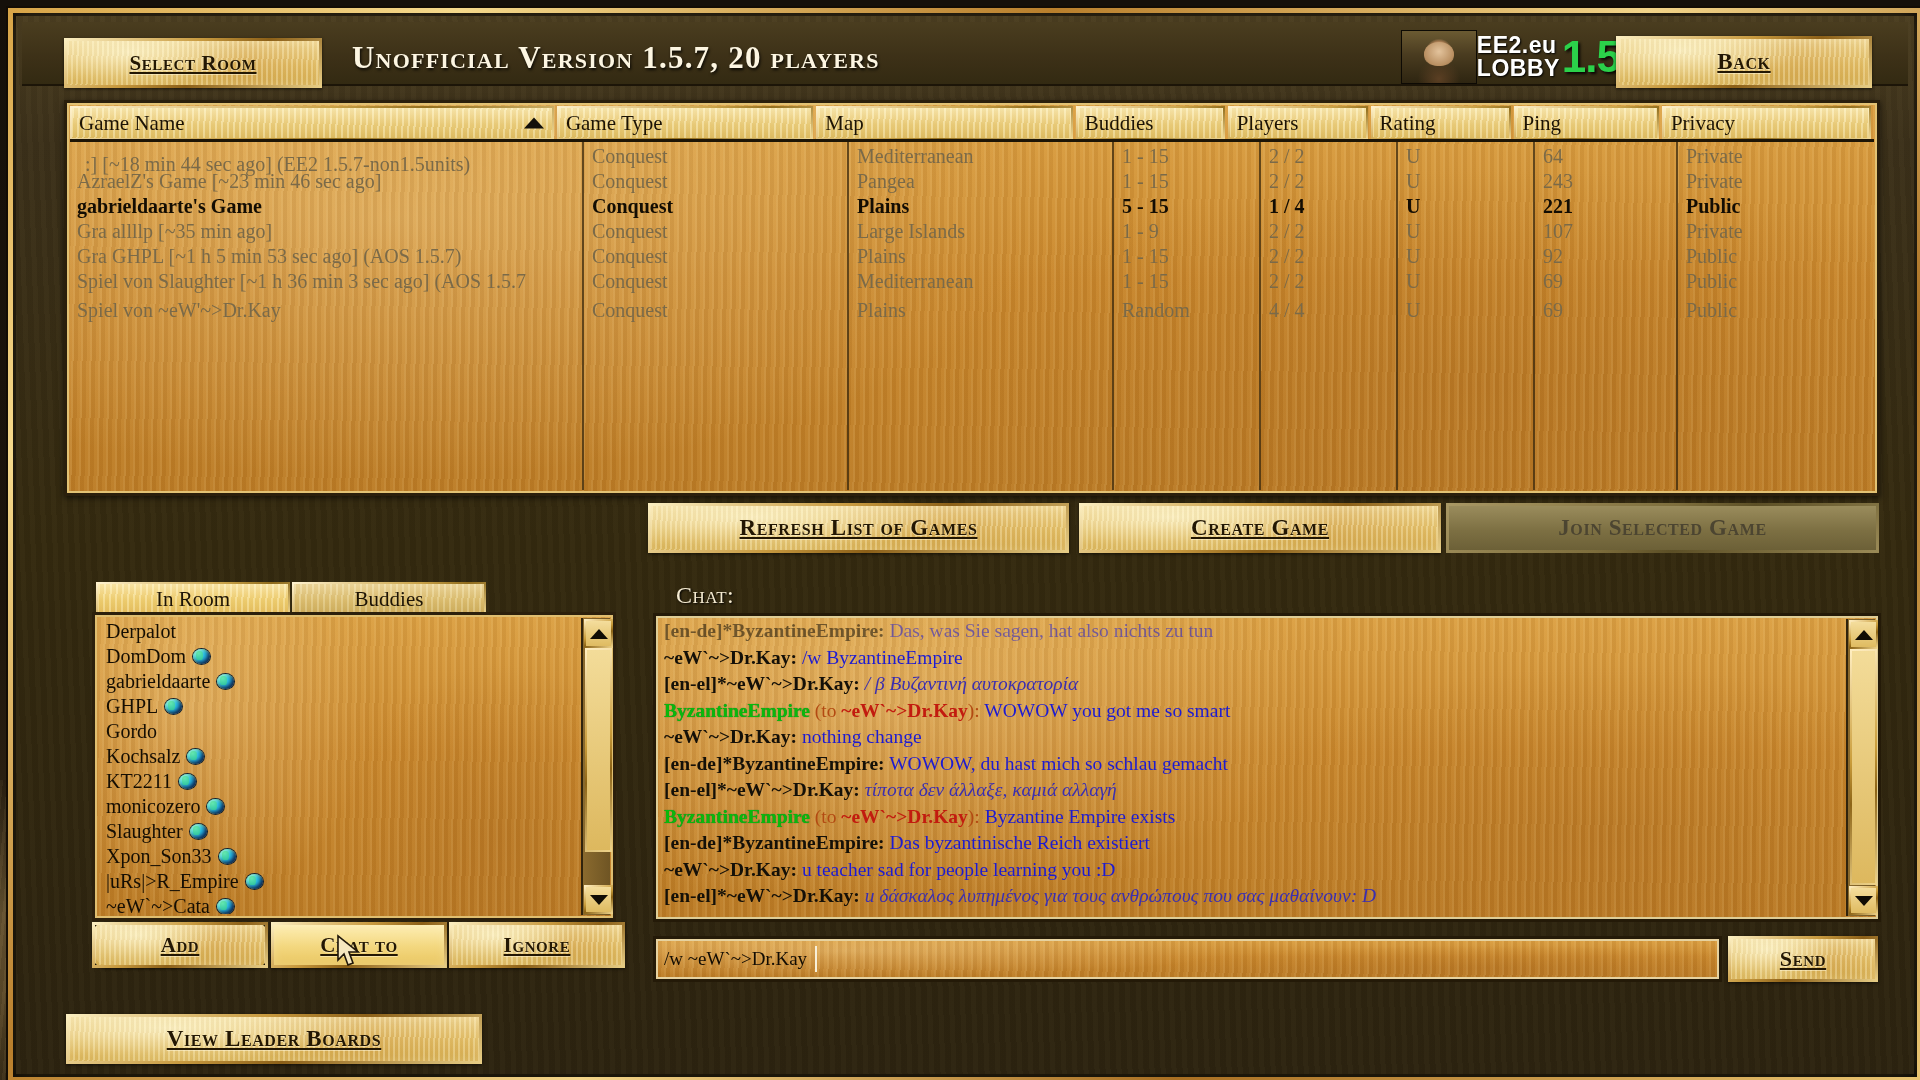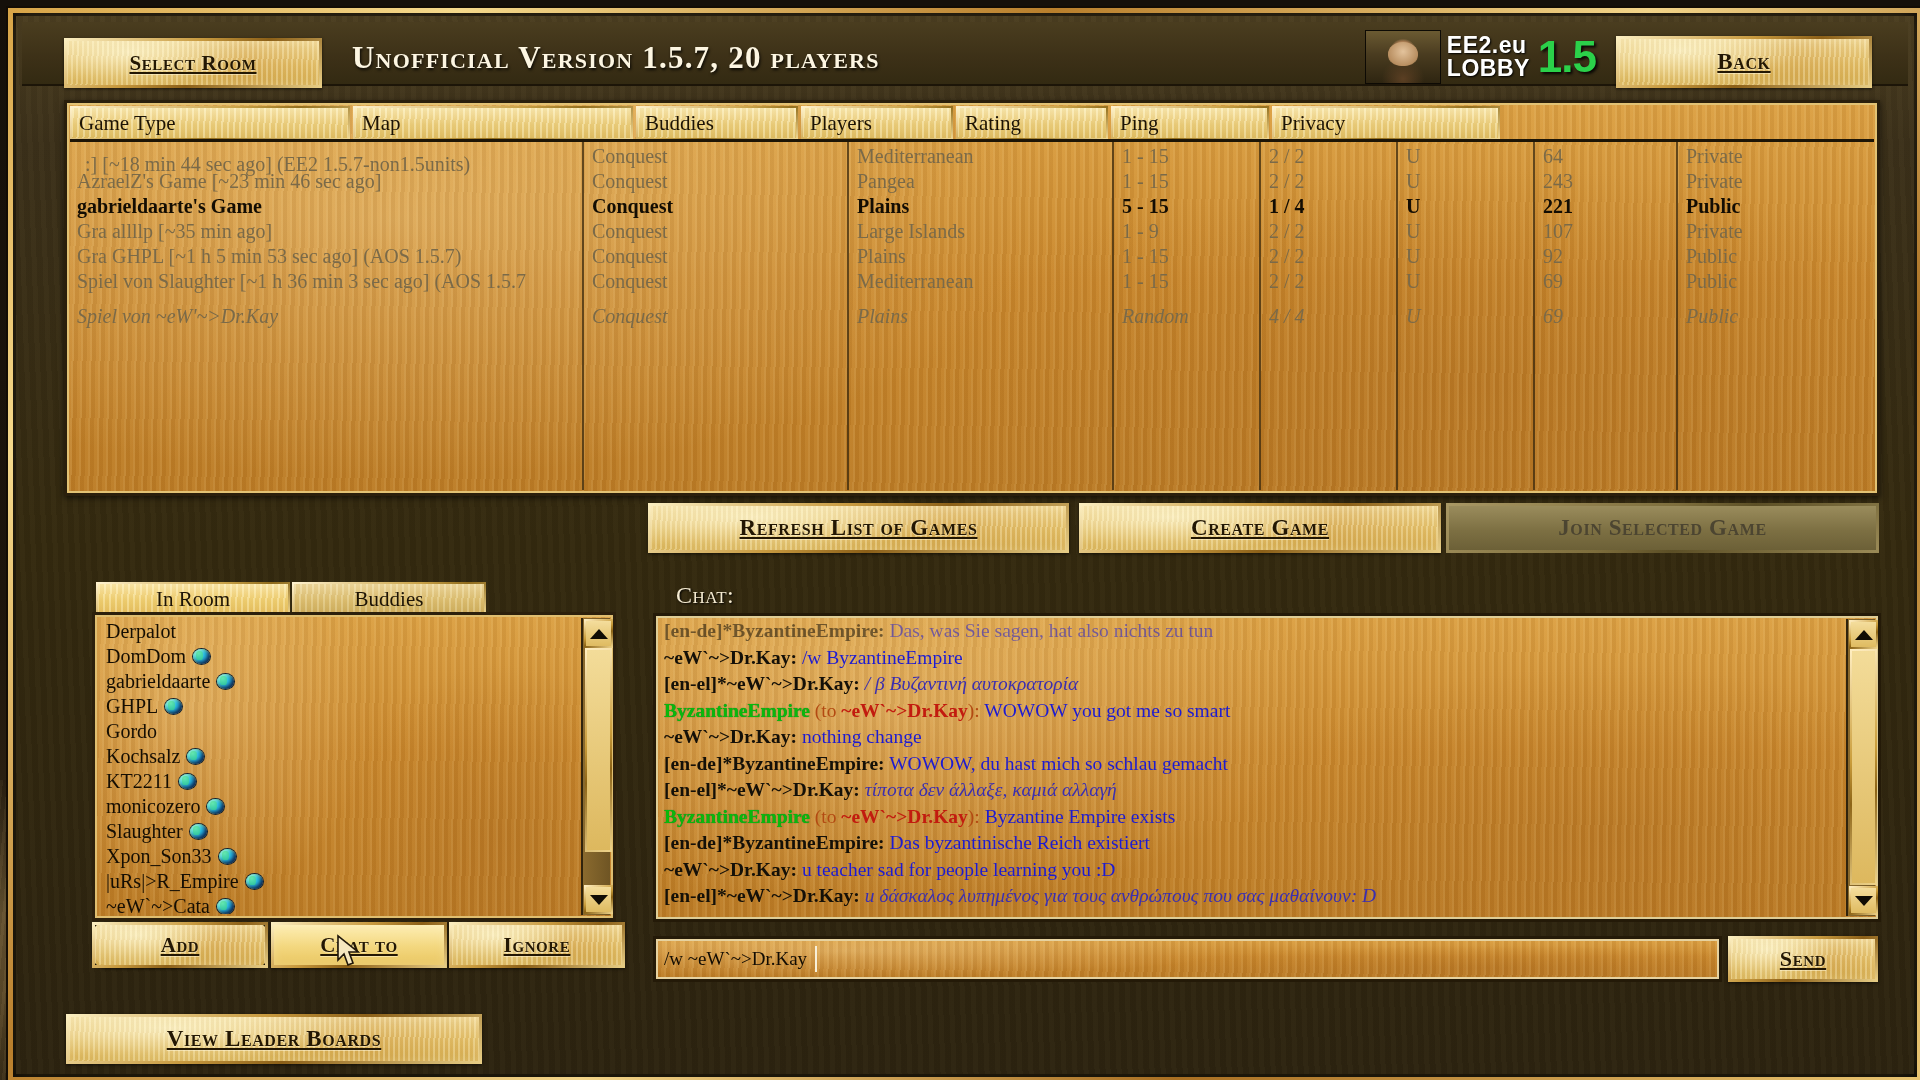--- a/index.html
+++ b/index.html
@@ -78,21 +78,21 @@
   #back-btn{position:absolute;right:36px;top:14px;width:250px;height:46px;font-size:23px;}
 
   #title{
     position:absolute;left:330px;top:14px;width:780px;height:44px;
     display:flex;align-items:center;
     color:#fdf6e2;font-size:31px;font-variant:small-caps;font-weight:600;
     letter-spacing:1.2px;text-shadow:1px 2px 3px rgba(0,0,0,.85);
   }
 
   
-  #logo{position:absolute;right:312px;top:7px;height:56px;display:flex;align-items:center;gap:6px;justify-content:flex-end;}
+  #logo{position:absolute;right:288px;top:7px;height:56px;display:flex;align-items:center;justify-content:flex-end;}
   #mona{
     width:74px;height:52px;border:1px solid #0d0a04;
     background:
       radial-gradient(ellipse 26% 36% at 50% 40%, #d8b48a 0%, #a87c52 55%, rgba(0,0,0,0) 70%),
       radial-gradient(ellipse 40% 55% at 50% 92%, #5b3f23 0%, rgba(0,0,0,0) 72%),
       linear-gradient(180deg,#6b5a32,#4a3c20 45%,#2e2511);
     position:relative;overflow:hidden;
   }
   #mona:after{
     content:"";position:absolute;left:30%;top:22%;width:40%;height:46%;border-radius:50% 50% 45% 45%;
@@ -259,20 +259,24 @@
         <div id="logo-ver">1.5</div>
       </div>
 
       <div class="btn parch" id="back-btn">
         <span class="btn-label">Back</span>
       </div>
     </div>
 
     <div id="games-panel" class="wood">
       <div id="thead">
+          <div class="th" style="width: 512px;">
+            <span>Game Name</span>
+            <i class="sort-arrow"></i>
+          </div>
           <div class="th" style="width: 262px;">
             <span>Game Type</span>
           </div>
           <div class="th" style="width: 262px;">
             <span>Map</span>
           </div>
           <div class="th" style="width: 144px;">
             <span>Buddies</span>
           </div>
           <div class="th" style="width: 134px;">
@@ -349,21 +353,21 @@
           <div class="grow" style="top: 127px;">
             <div class="gcell dim" style="left: 0px; width: 508px;">Spiel von Slaughter [~1 h 36 min 3 sec ago] (AOS 1.5.7</div>
             <div class="gcell dim" style="left: 515px; width: 258px;">Conquest</div>
             <div class="gcell dim" style="left: 780px; width: 258px;">Mediterranean</div>
             <div class="gcell dim" style="left: 1045px; width: 140px;">1 - 15</div>
             <div class="gcell dim" style="left: 1192px; width: 130px;">2 / 2</div>
             <div class="gcell dim" style="left: 1329px; width: 130px;">U</div>
             <div class="gcell dim" style="left: 1466px; width: 136px;">69</div>
             <div class="gcell dim" style="left: 1609px; width: 206px;">Public</div>
           </div>
-          <div class="grow" style="top: 162px; font-style: italic;">
+          <div class="grow" style="top: 156px;">
             <div class="gcell dim" style="left: 0px; width: 508px;">Spiel von ~eW'~&gt;Dr.Kay</div>
             <div class="gcell dim" style="left: 515px; width: 258px;">Conquest</div>
             <div class="gcell dim" style="left: 780px; width: 258px;">Plains</div>
             <div class="gcell dim" style="left: 1045px; width: 140px;">Random</div>
             <div class="gcell dim" style="left: 1192px; width: 130px;">4 / 4</div>
             <div class="gcell dim" style="left: 1329px; width: 130px;">U</div>
             <div class="gcell dim" style="left: 1466px; width: 136px;">69</div>
             <div class="gcell dim" style="left: 1609px; width: 206px;">Public</div>
           </div>
         </div>

